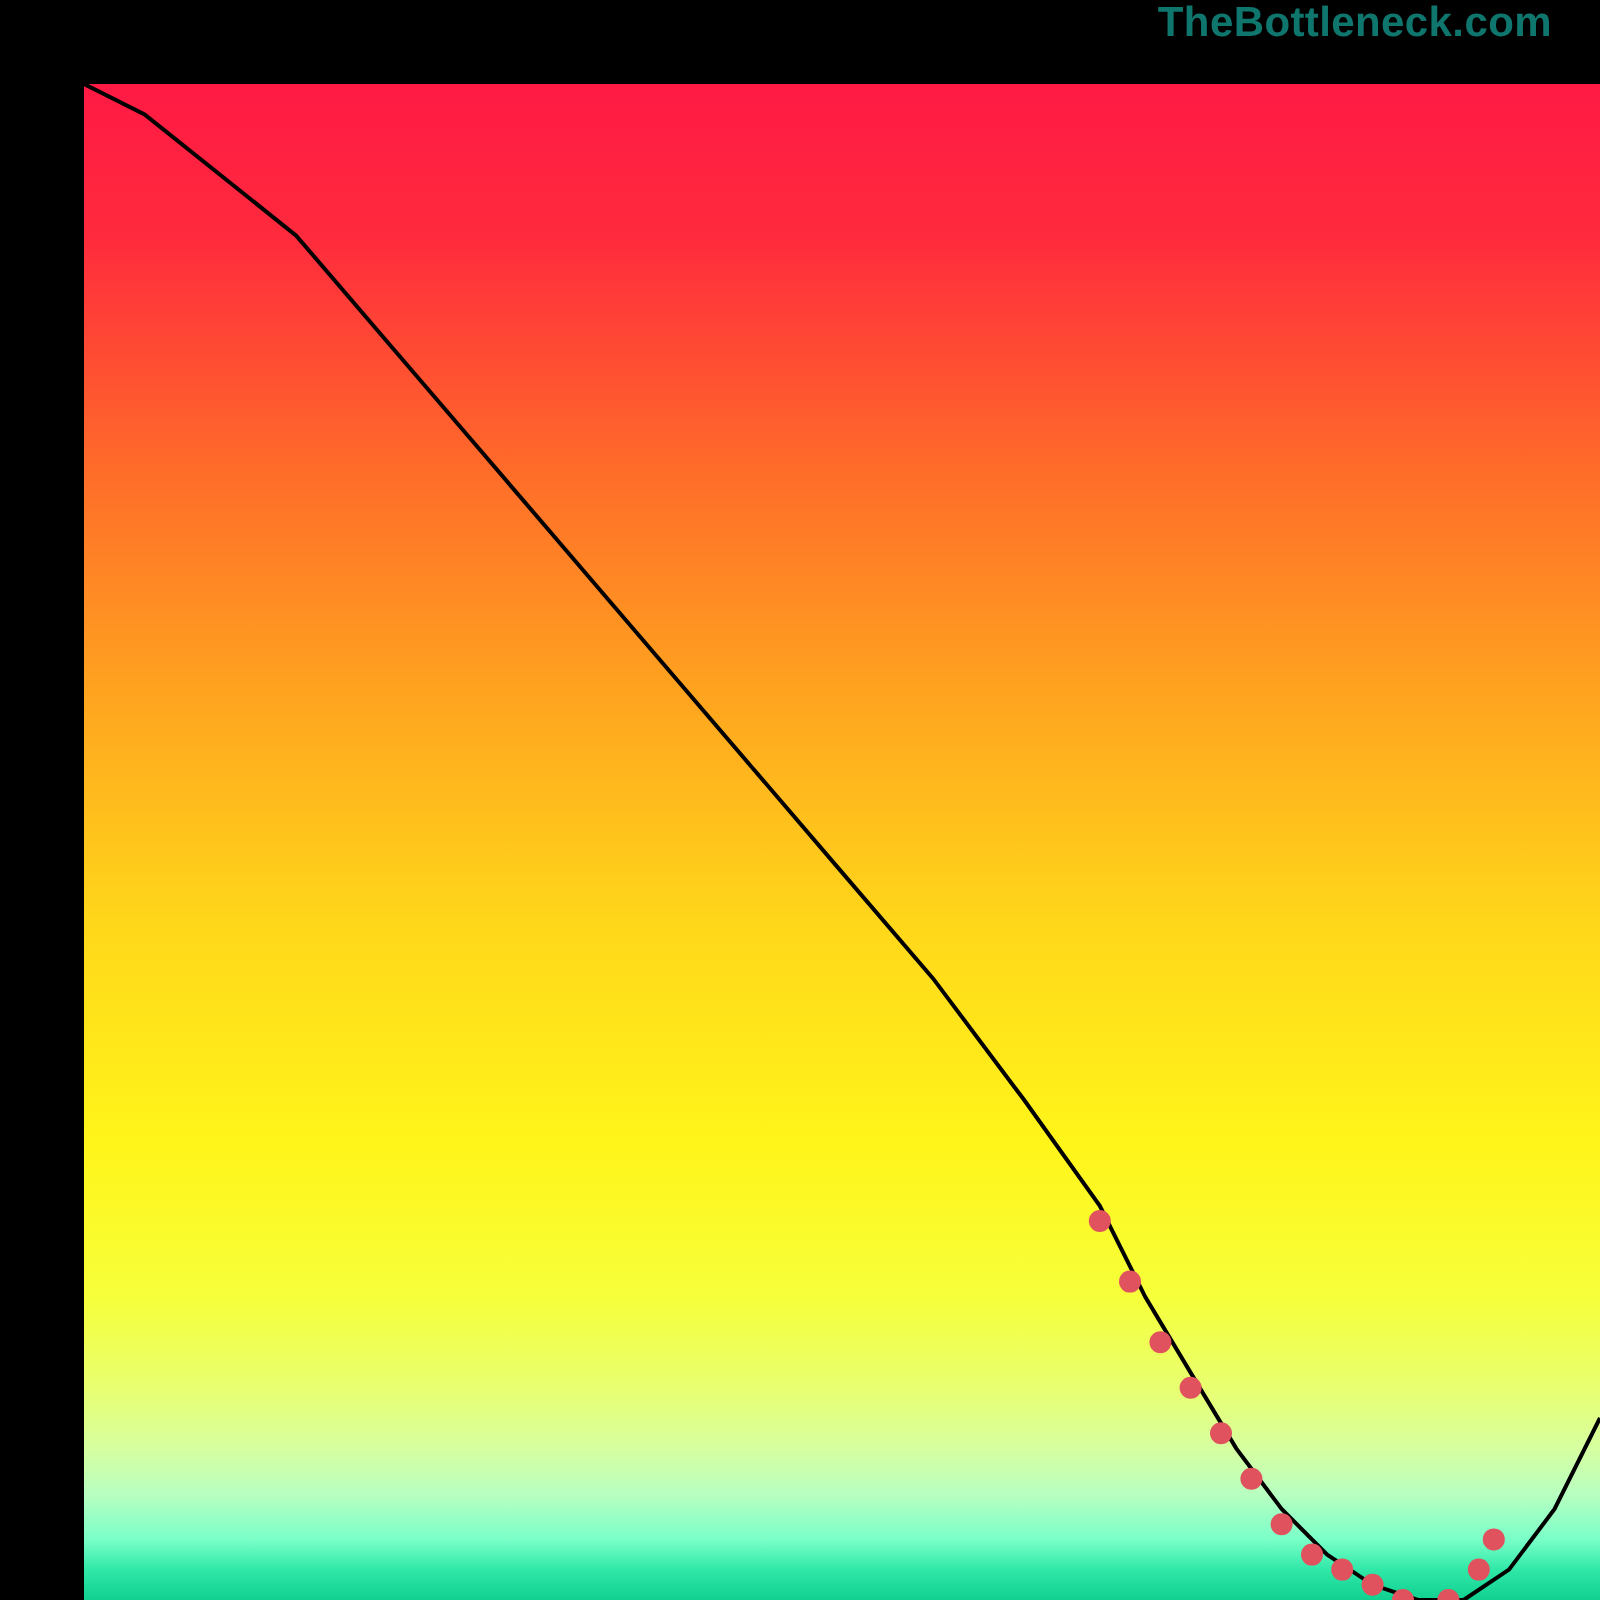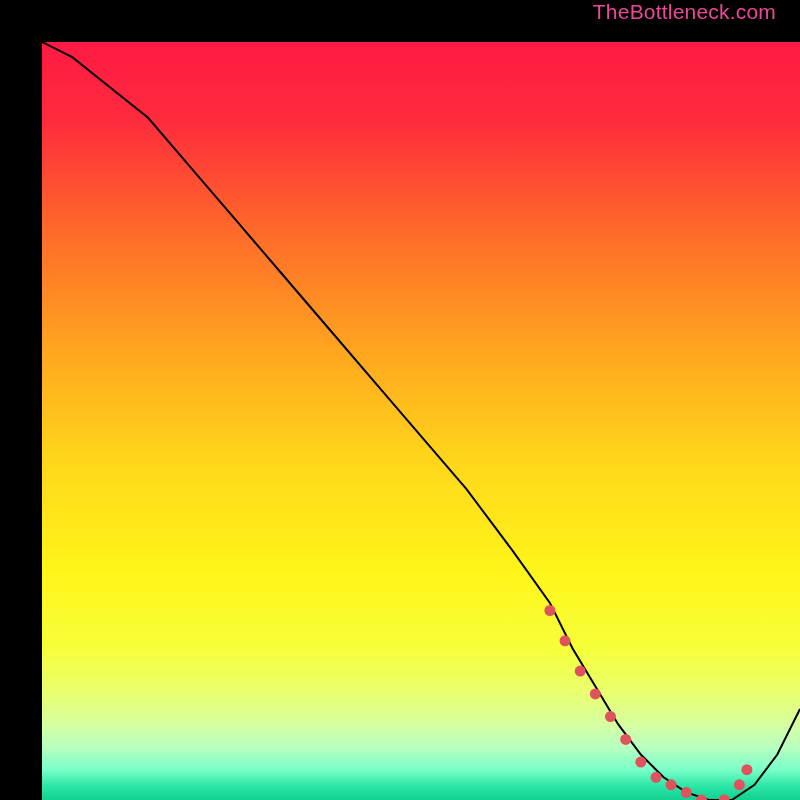--- a/index.html
+++ b/index.html
@@ -16,24 +16,24 @@
     left: 21px;
     top: 21px;
     width: 758px;
     height: 758px;
     background: #000;
   }
   .watermark {
     position: absolute;
     top: 0px;
     right: 24px;
-    color: #ec4899;
+    color: #0f766e;
     font-size: 21px;
     letter-spacing: 0.2px;
-    font-weight: 400;
+    font-weight: 700;
   }
   .plot {
     position: absolute;
     left: 21px;
     top: 21px;
     width: 758px;
     height: 758px;
   }
 </style>
 </head>

